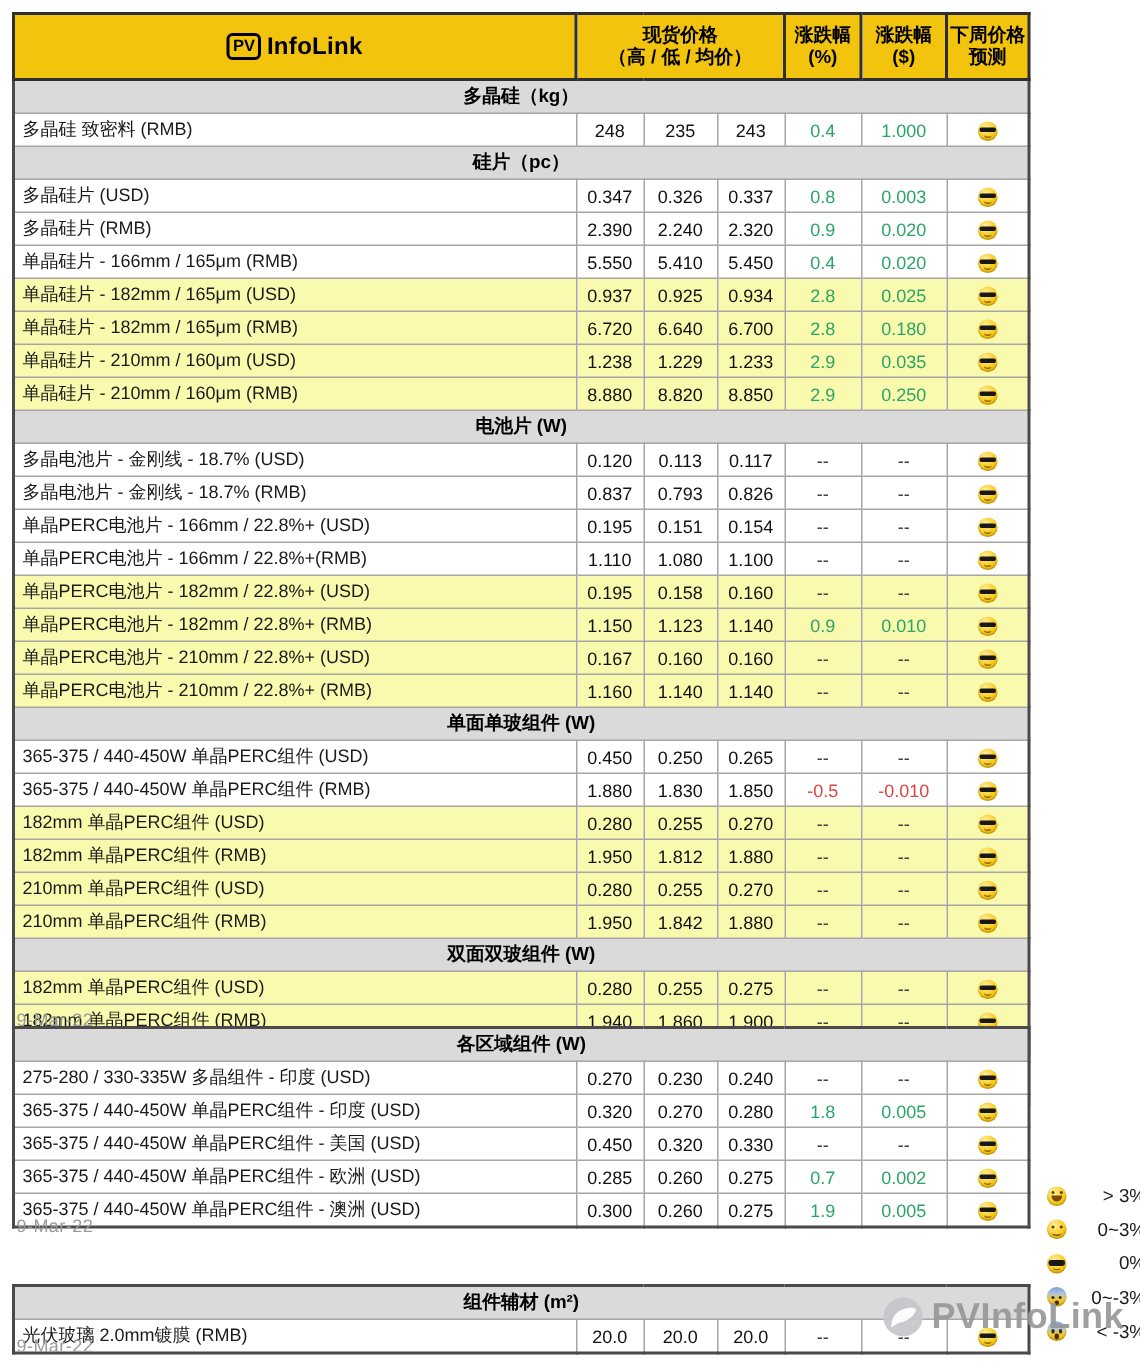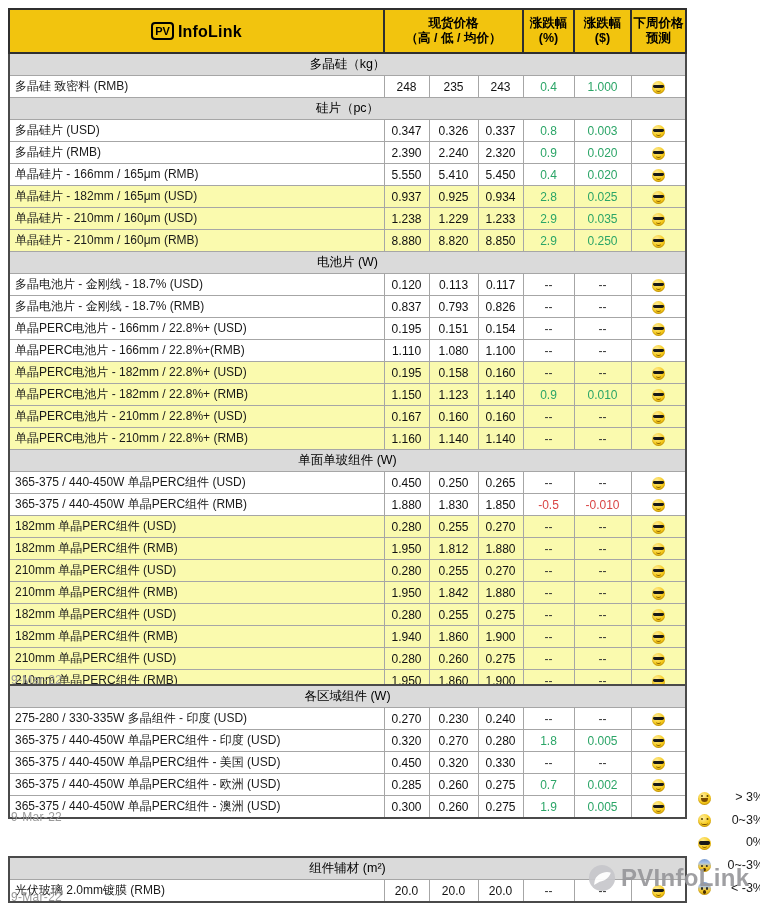--- a/index.html
+++ b/index.html
@@ -27,21 +27,21 @@
   .logo-cell{text-align:center;}
   .logo-wrap{display:inline-flex;align-items:center;gap:4px;}
   .pv-box{
     display:inline-block;border:2px solid #000;border-radius:4px;
     font-size:11px;font-weight:bold;padding:1px 2px;line-height:12px;background:transparent;
   }
   .logo-text{font-size:16px;font-weight:bold;letter-spacing:0.2px;}
 
   
   td.section{
-    background:#DADADA;text-align:center;font-weight:normal;
+    background:#DADADA;text-align:center;font-weight:bold;
     font-size:12.5px;height:19px;color:#000;
   }
   tr.data-row td{height:19px;font-size:12px;background:#fff;}
   tr.data-row.hl td{background:#FAFAAE;}
   td.name{text-align:left;padding-left:5px;color:#1a1a1a;}
   td.c{text-align:center;}
   td.pos{color:#2BA567;}
   td.neg{color:#D94444;}
   td.neutral{color:#333;}
 
@@ -170,20 +170,29 @@
         <tr class="data-row hl">
           <td class="name">单晶硅片 - 182mm / 165μm (USD)</td>
           <td class="c">0.937</td>
           <td class="c">0.925</td>
           <td class="c">0.934</td>
           <td class="c pos">2.8</td>
           <td class="c pos">0.025</td>
           <td class="c"><span class="emo cool"><i class="p1"></i><i class="p2"></i></span></td>
         </tr>
         <tr class="data-row hl">
+          <td class="name">单晶硅片 - 182mm / 165μm (RMB)</td>
+          <td class="c">6.720</td>
+          <td class="c">6.640</td>
+          <td class="c">6.700</td>
+          <td class="c pos">2.8</td>
+          <td class="c pos">0.180</td>
+          <td class="c"><span class="emo cool"><i class="p1"></i><i class="p2"></i></span></td>
+        </tr>
+        <tr class="data-row hl">
           <td class="name">单晶硅片 - 210mm / 160μm (USD)</td>
           <td class="c">1.238</td>
           <td class="c">1.229</td>
           <td class="c">1.233</td>
           <td class="c pos">2.9</td>
           <td class="c pos">0.035</td>
           <td class="c"><span class="emo cool"><i class="p1"></i><i class="p2"></i></span></td>
         </tr>
         <tr class="data-row hl">
           <td class="name">单晶硅片 - 210mm / 160μm (RMB)</td>
@@ -318,20 +327,23 @@
           <td class="c"><span class="emo cool"><i class="p1"></i><i class="p2"></i></span></td>
         </tr>
         <tr class="data-row hl">
           <td class="name">210mm 单晶PERC组件 (RMB)</td>
           <td class="c">1.950</td>
           <td class="c">1.842</td>
           <td class="c">1.880</td>
           <td class="c neutral">--</td>
           <td class="c neutral">--</td>
           <td class="c"><span class="emo cool"><i class="p1"></i><i class="p2"></i></span></td>
+        </tr>
+        <tr>
+          <td colspan="7" class="section">双面双玻组件 (W)</td>
         </tr>
         <tr class="data-row hl">
           <td class="name">182mm 单晶PERC组件 (USD)</td>
           <td class="c">0.280</td>
           <td class="c">0.255</td>
           <td class="c">0.275</td>
           <td class="c neutral">--</td>
           <td class="c neutral">--</td>
           <td class="c"><span class="emo cool"><i class="p1"></i><i class="p2"></i></span></td>
         </tr>

